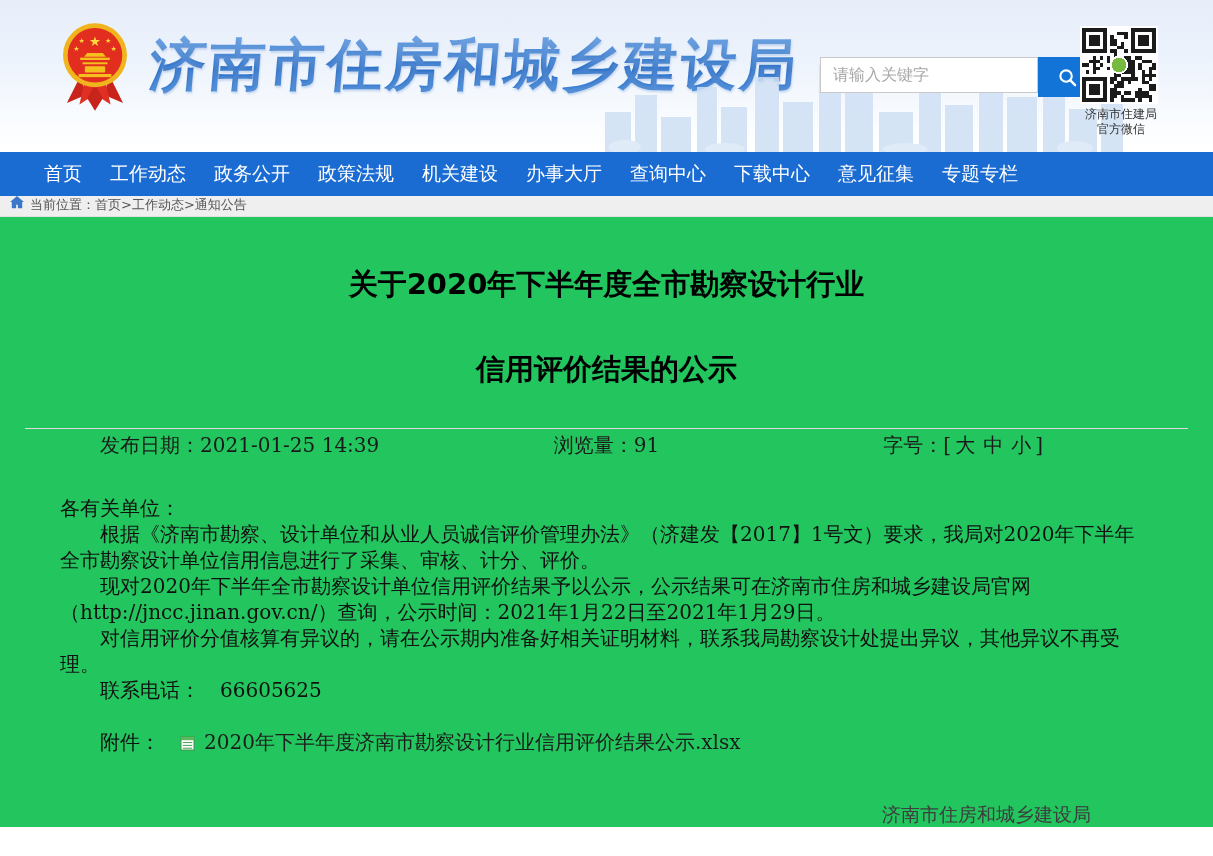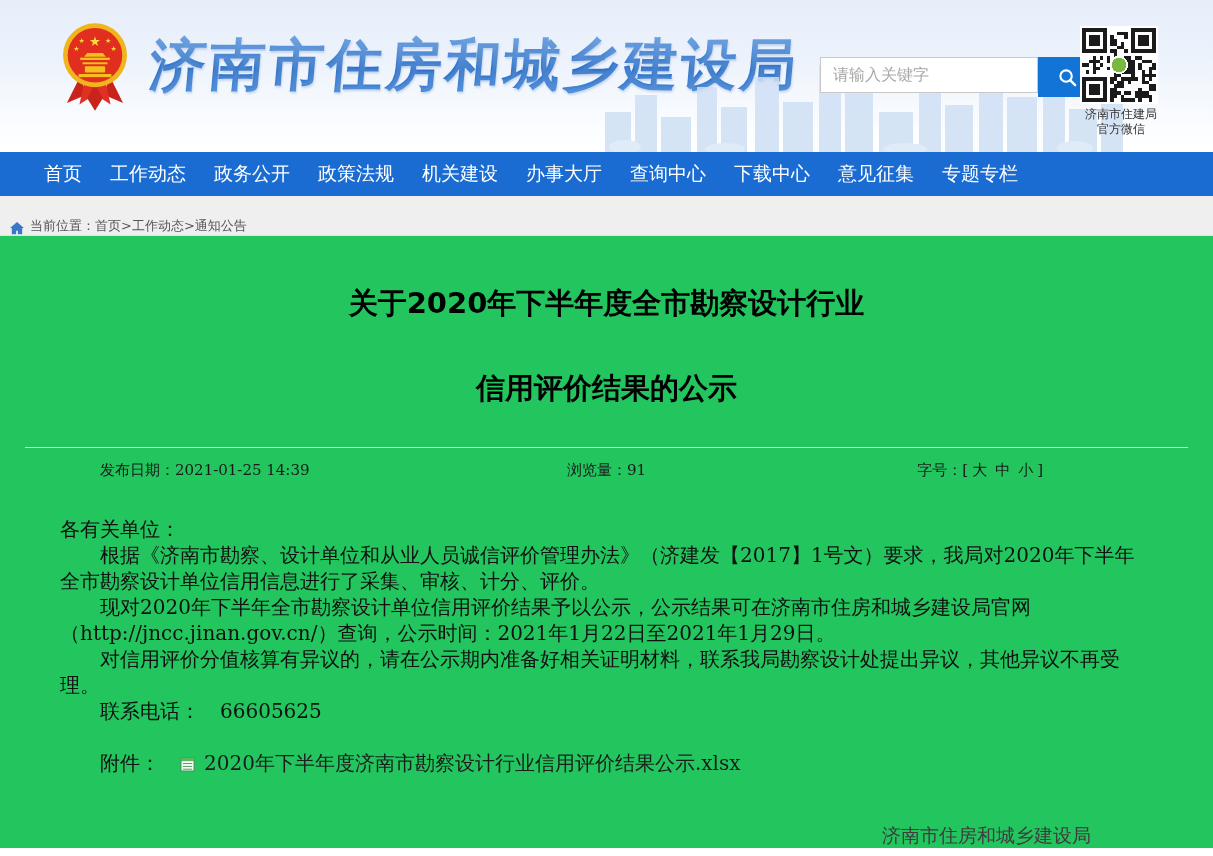--- a/index.html
+++ b/index.html
@@ -50,35 +50,35 @@
     height:44px; background:#1a6cd3; display:flex; align-items:center;
     justify-content:flex-start; padding:0 30px;
   }
   .nav-item {
     color:#fff; font-size:19px; text-decoration:none; padding:0 14px;
     white-space:nowrap; cursor:pointer;
   }
 
   
   .breadcrumb {
-    height:40px; background:#efefef; border-bottom:1px solid #e2e2e2;
-    display:flex; align-items:flex-end; padding-left:10px;
+    height:21px; background:#efefef; border-bottom:1px solid #e2e2e2;
+    display:flex; align-items:flex-start; padding-left:10px;
     font-size:13px; color:#555;
   }
   .breadcrumb .home-ic { display:inline-flex; margin-right:6px; }
 
   
   .article { background:#22c55e; }
   .title-line { text-align:center; font-weight:bold; font-size:29px; color:#000; }
   .title-line.l1 { padding-top:48px; }
   .title-line.l2 { padding-top:45px; }
   .meta {
-    margin:38px 25px 0; border-top:1px solid #dcdcdc; padding-top:13px;
+    margin:38px 25px 0; border-top:1px solid #dcdcdc; padding-top:3px;
     display:grid; grid-template-columns:1fr 1fr 1fr;
-    font-size:15px; color:#1a1a1a;
+    font-size:20px; color:#1a1a1a;
     font-family:"DejaVu Serif","Liberation Serif",serif;
   }
   .meta .m-left { padding-left:75px; }
   .meta .m-center { text-align:center; }
   .meta .m-right { text-align:right; padding-right:145px; }
   .fs-opt { cursor:pointer; margin:0 4px; }
 
   .body-text {
     margin:36px 60px 0; font-family:"DejaVu Serif","Liberation Serif",serif;
     font-size:20px; line-height:26px; color:#111;

